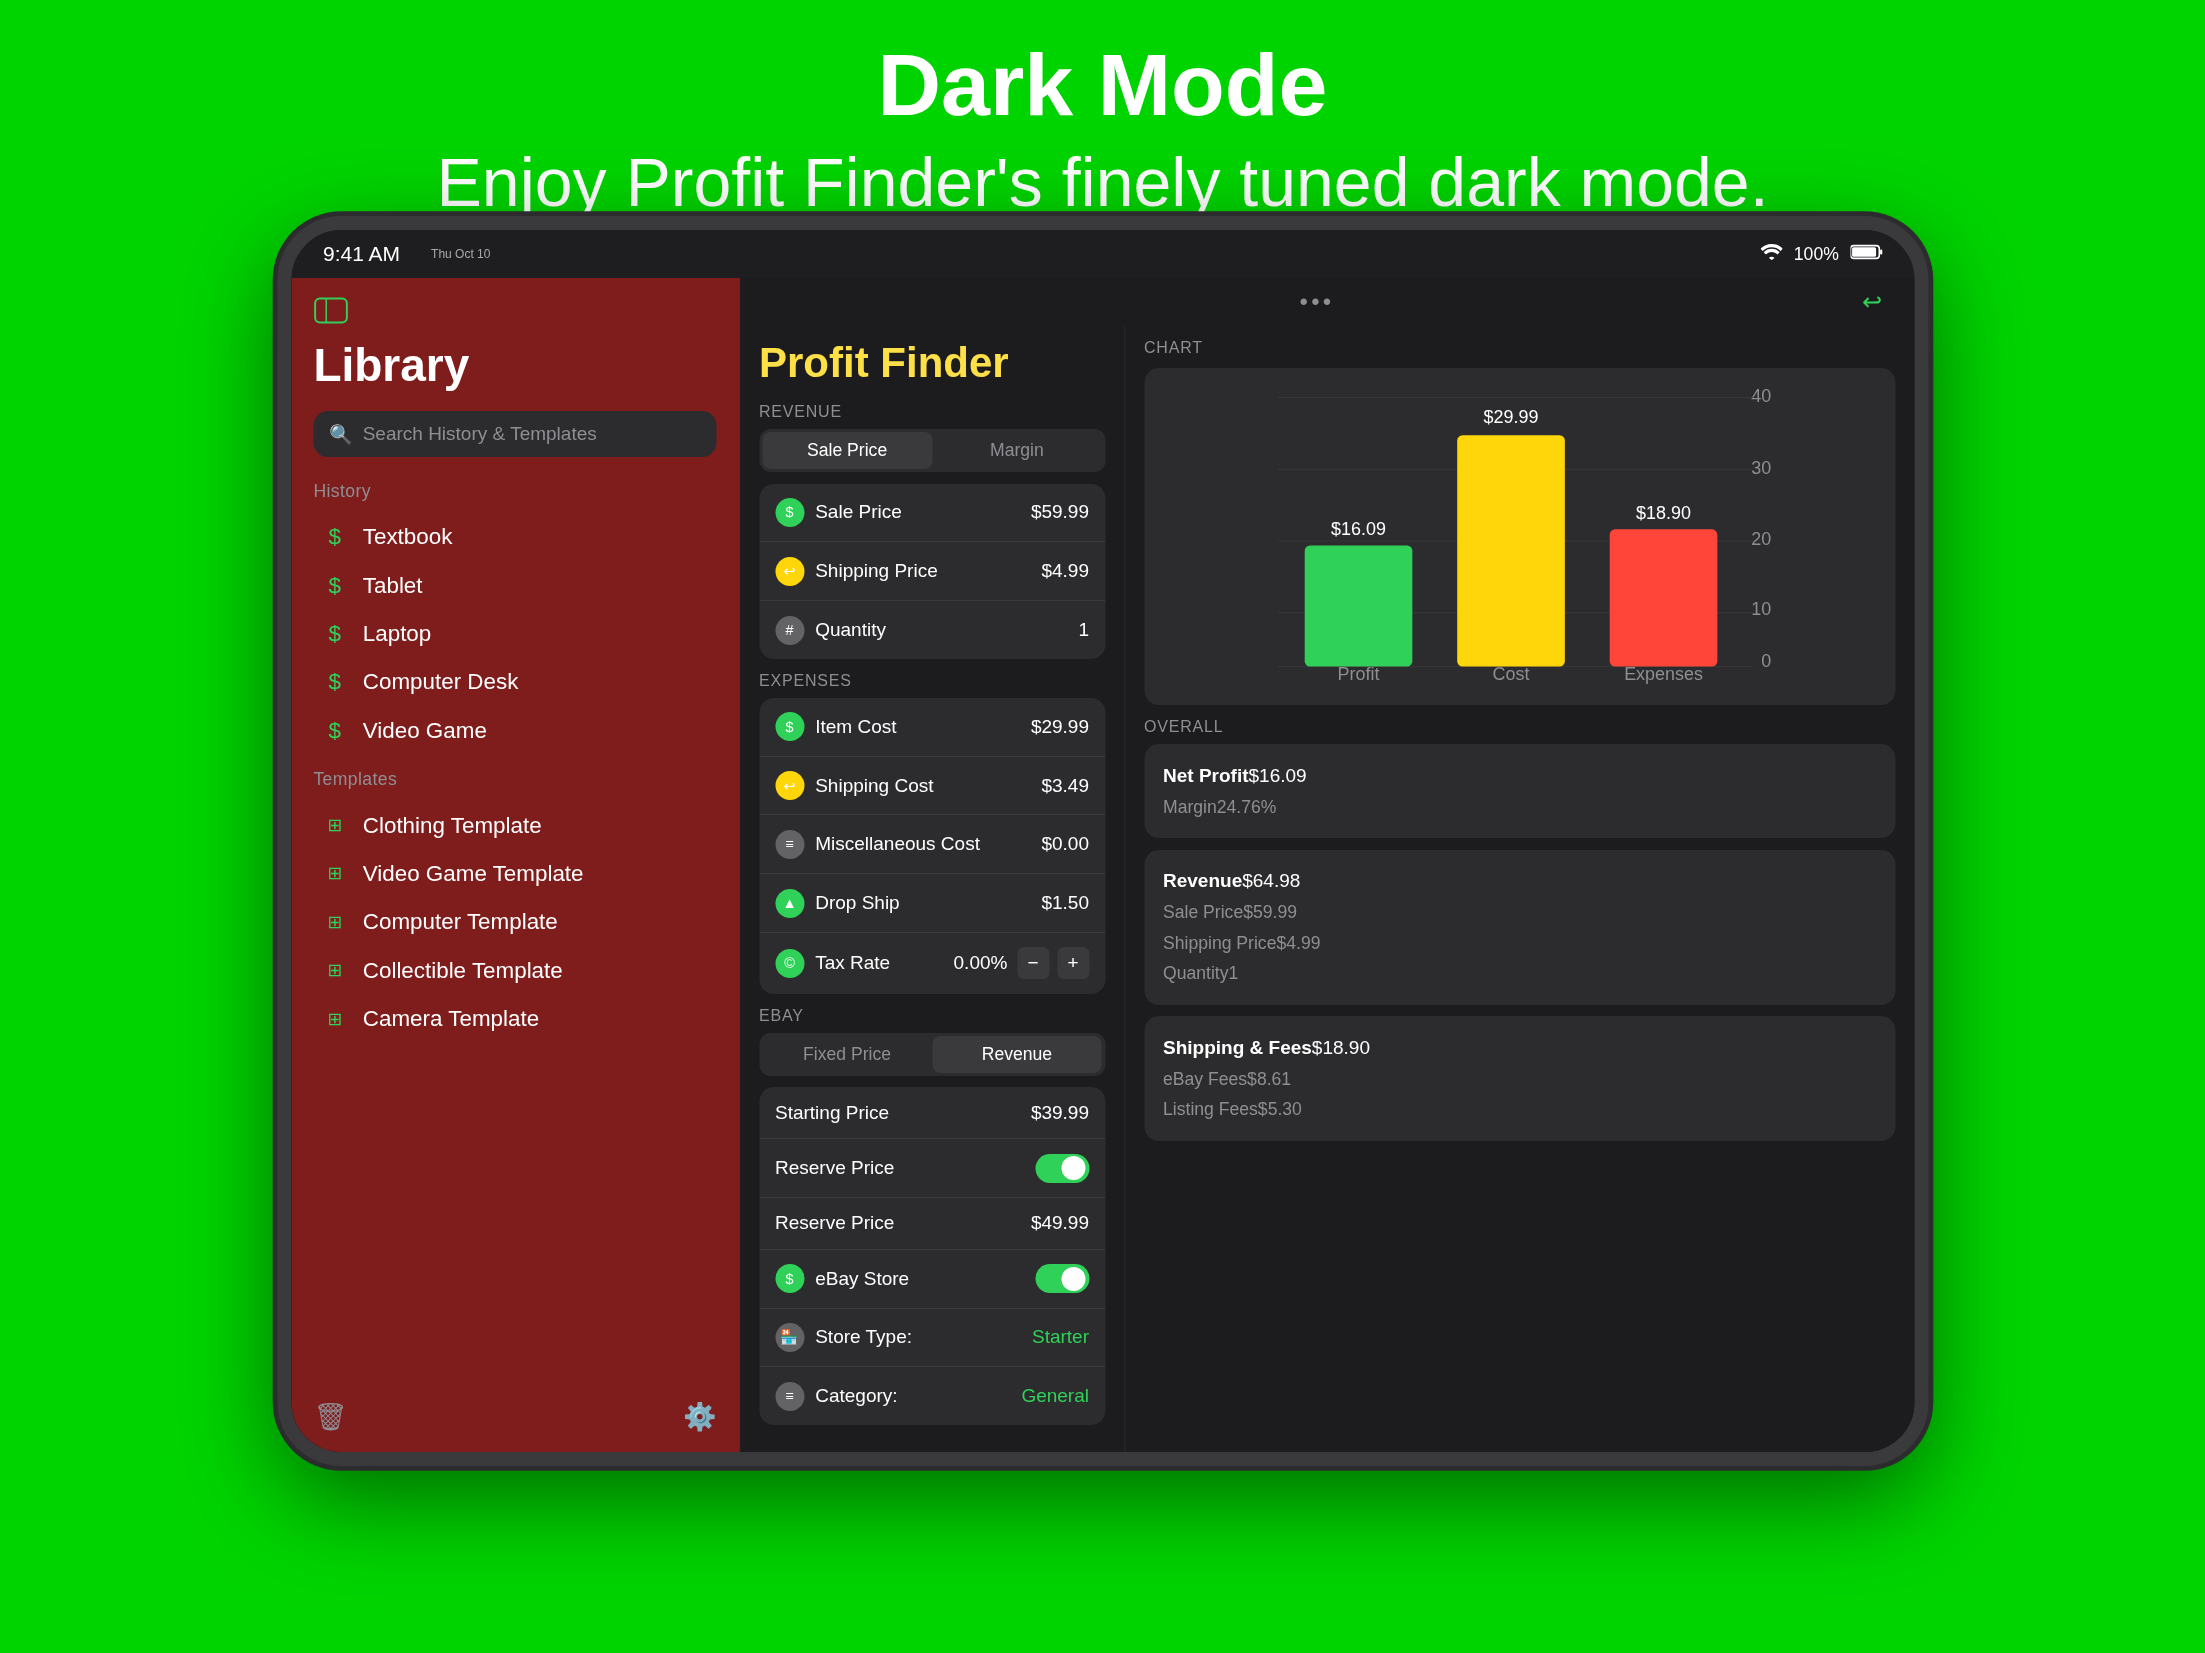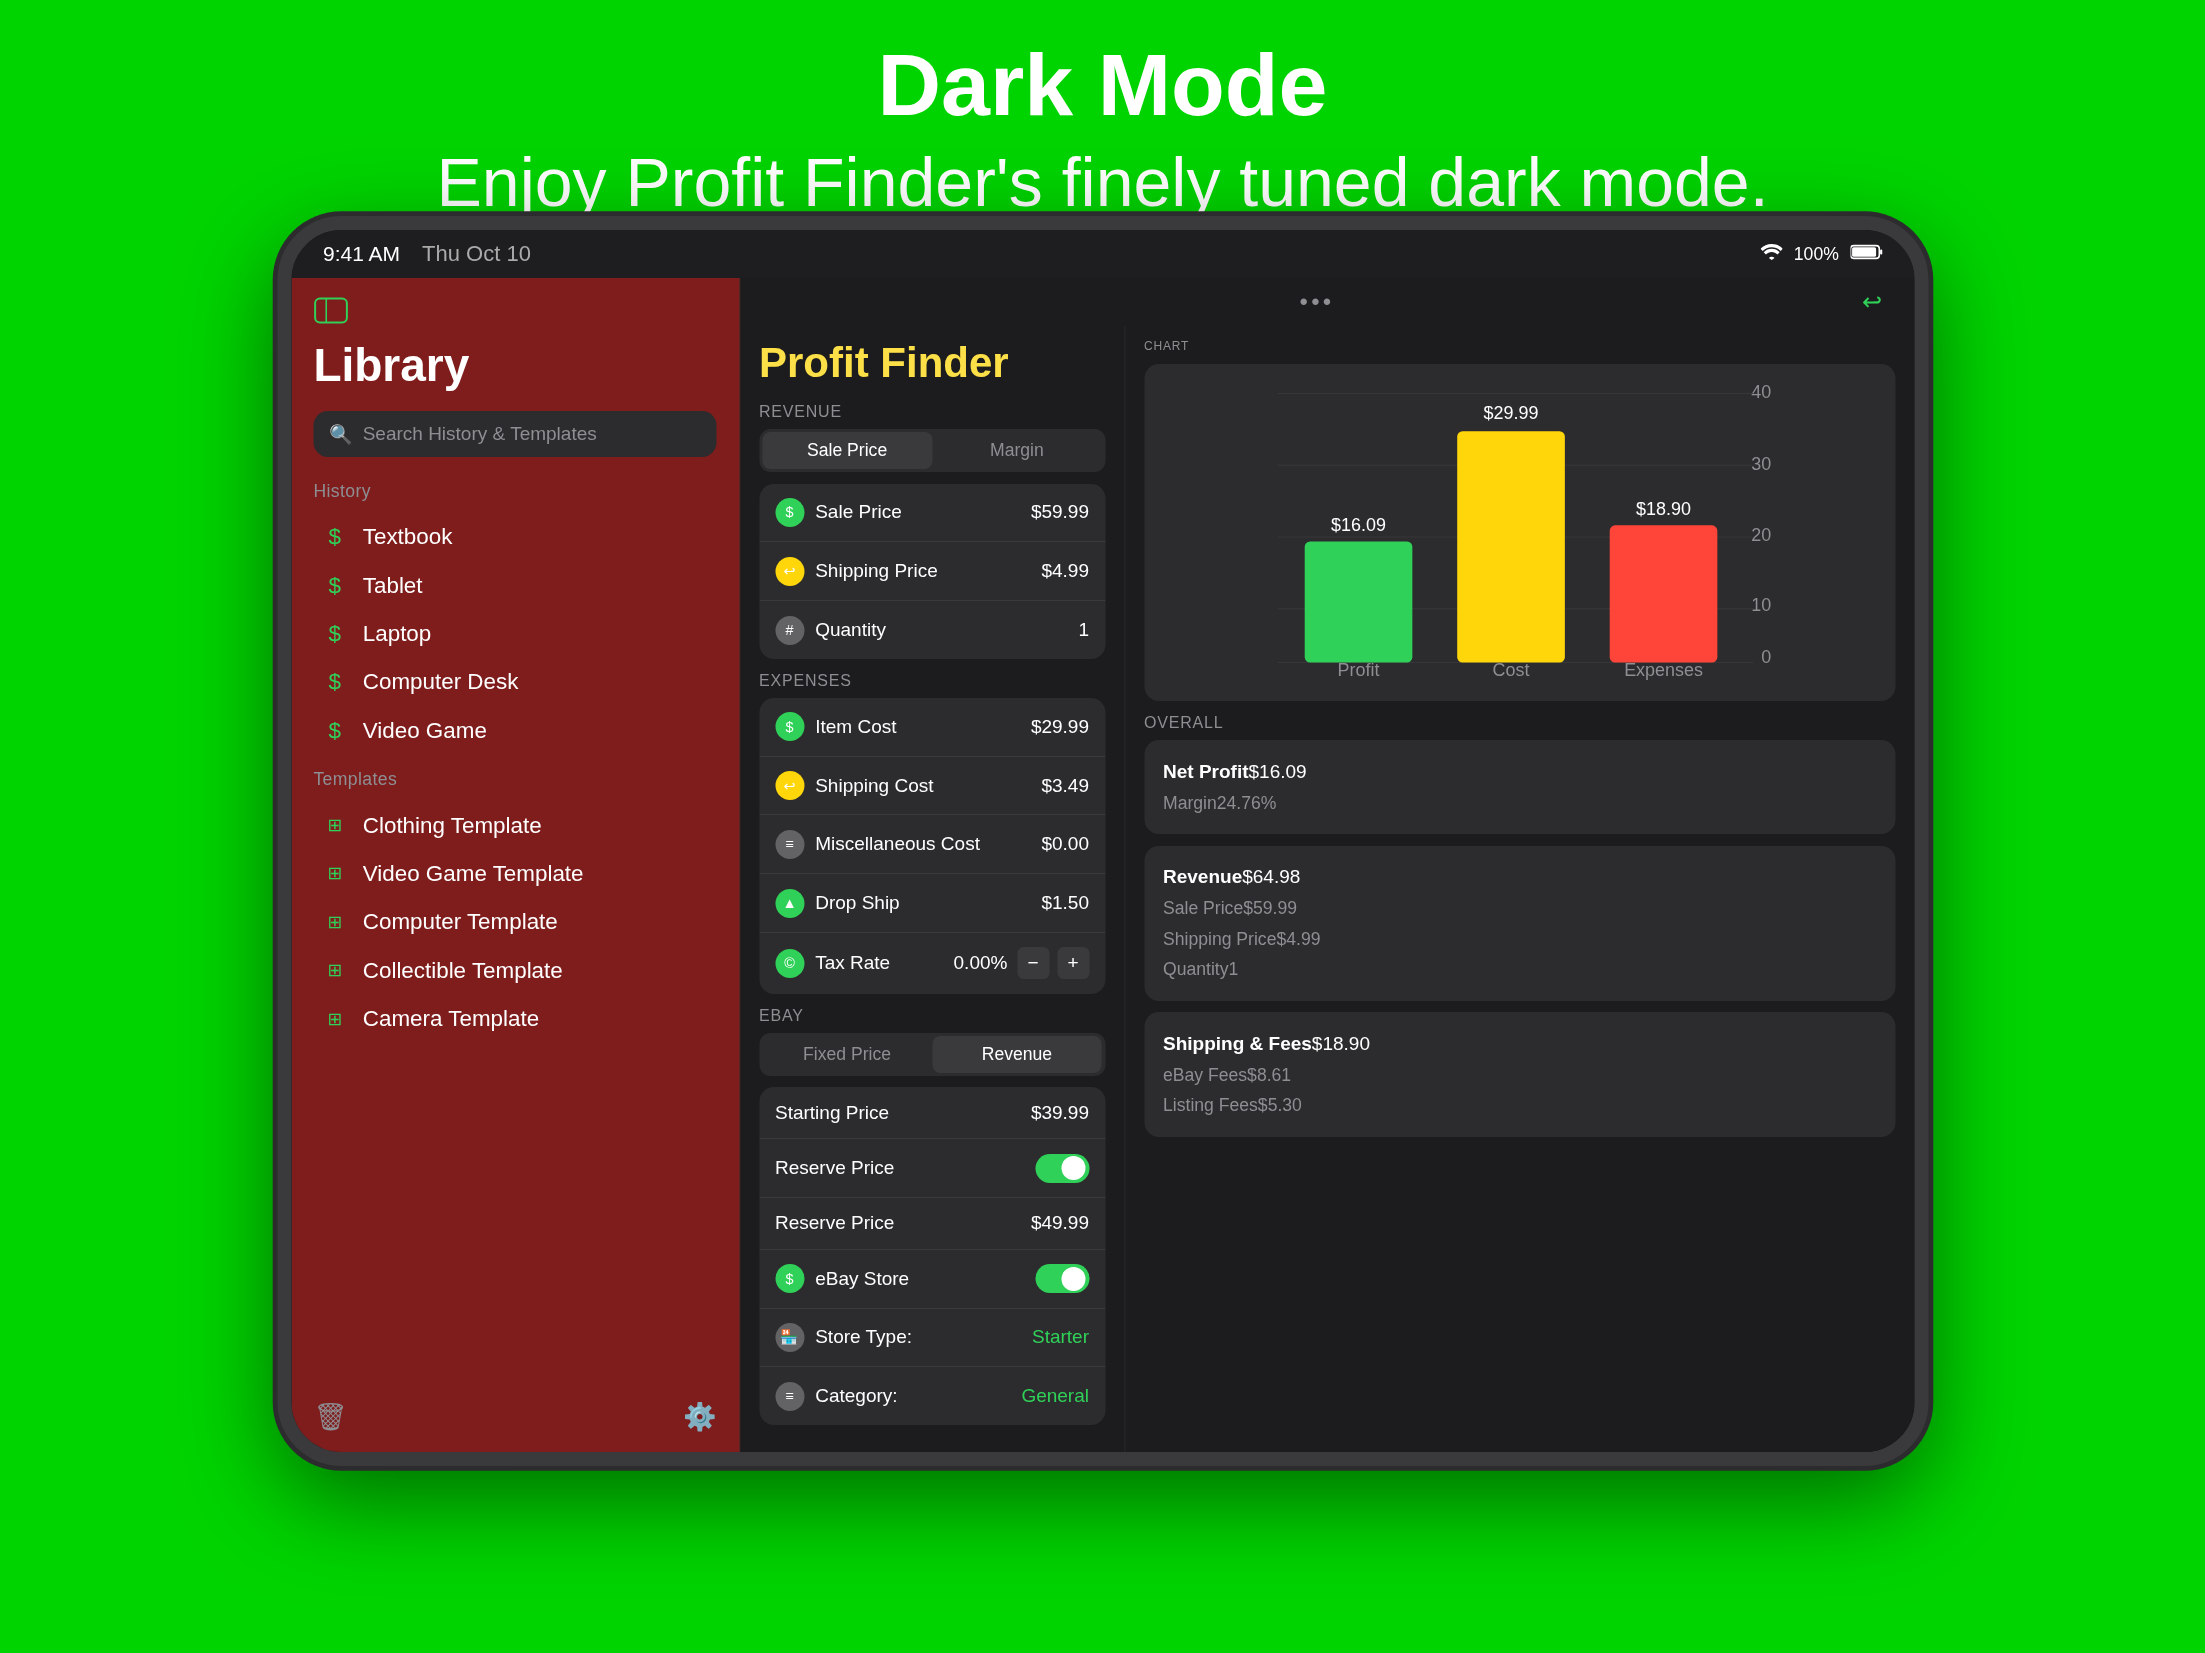--- a/index.html
+++ b/index.html
@@ -54,23 +54,23 @@
       justify-content: space-between;
       padding: 0 32px;
       flex-shrink: 0;
     }
     .status-time {
       font-size: 21px;
       color: #fff;
       font-weight: 500;
     }
     .status-date {
-      font-size: 22px;
+      font-size: 12px;
       color: #aaa;
-      margin-left: 13px;
+      margin-left: 22px;
     }
     .status-right {
       display: flex;
       align-items: center;
       gap: 11.2px;
     }
 
     
     .app-area {
       display: flex;
@@ -337,21 +337,21 @@
     .chart-panel {
       flex: 1;
       display: flex;
       flex-direction: column;
       overflow-y: auto;
       padding: 13px 19px;
       background: #1c1c1e;
     }
 
     .chart-section-label {
-      font-size: 12px;
+      font-size: 16px;
       color: #8e8e93;
       text-transform: uppercase;
       letter-spacing: 0.8px;
       margin-bottom: 11.2px;
     }
 
     .chart-container {
       background: #2c2c2e;
       border-radius: 14.4px;
       padding: 16px;

